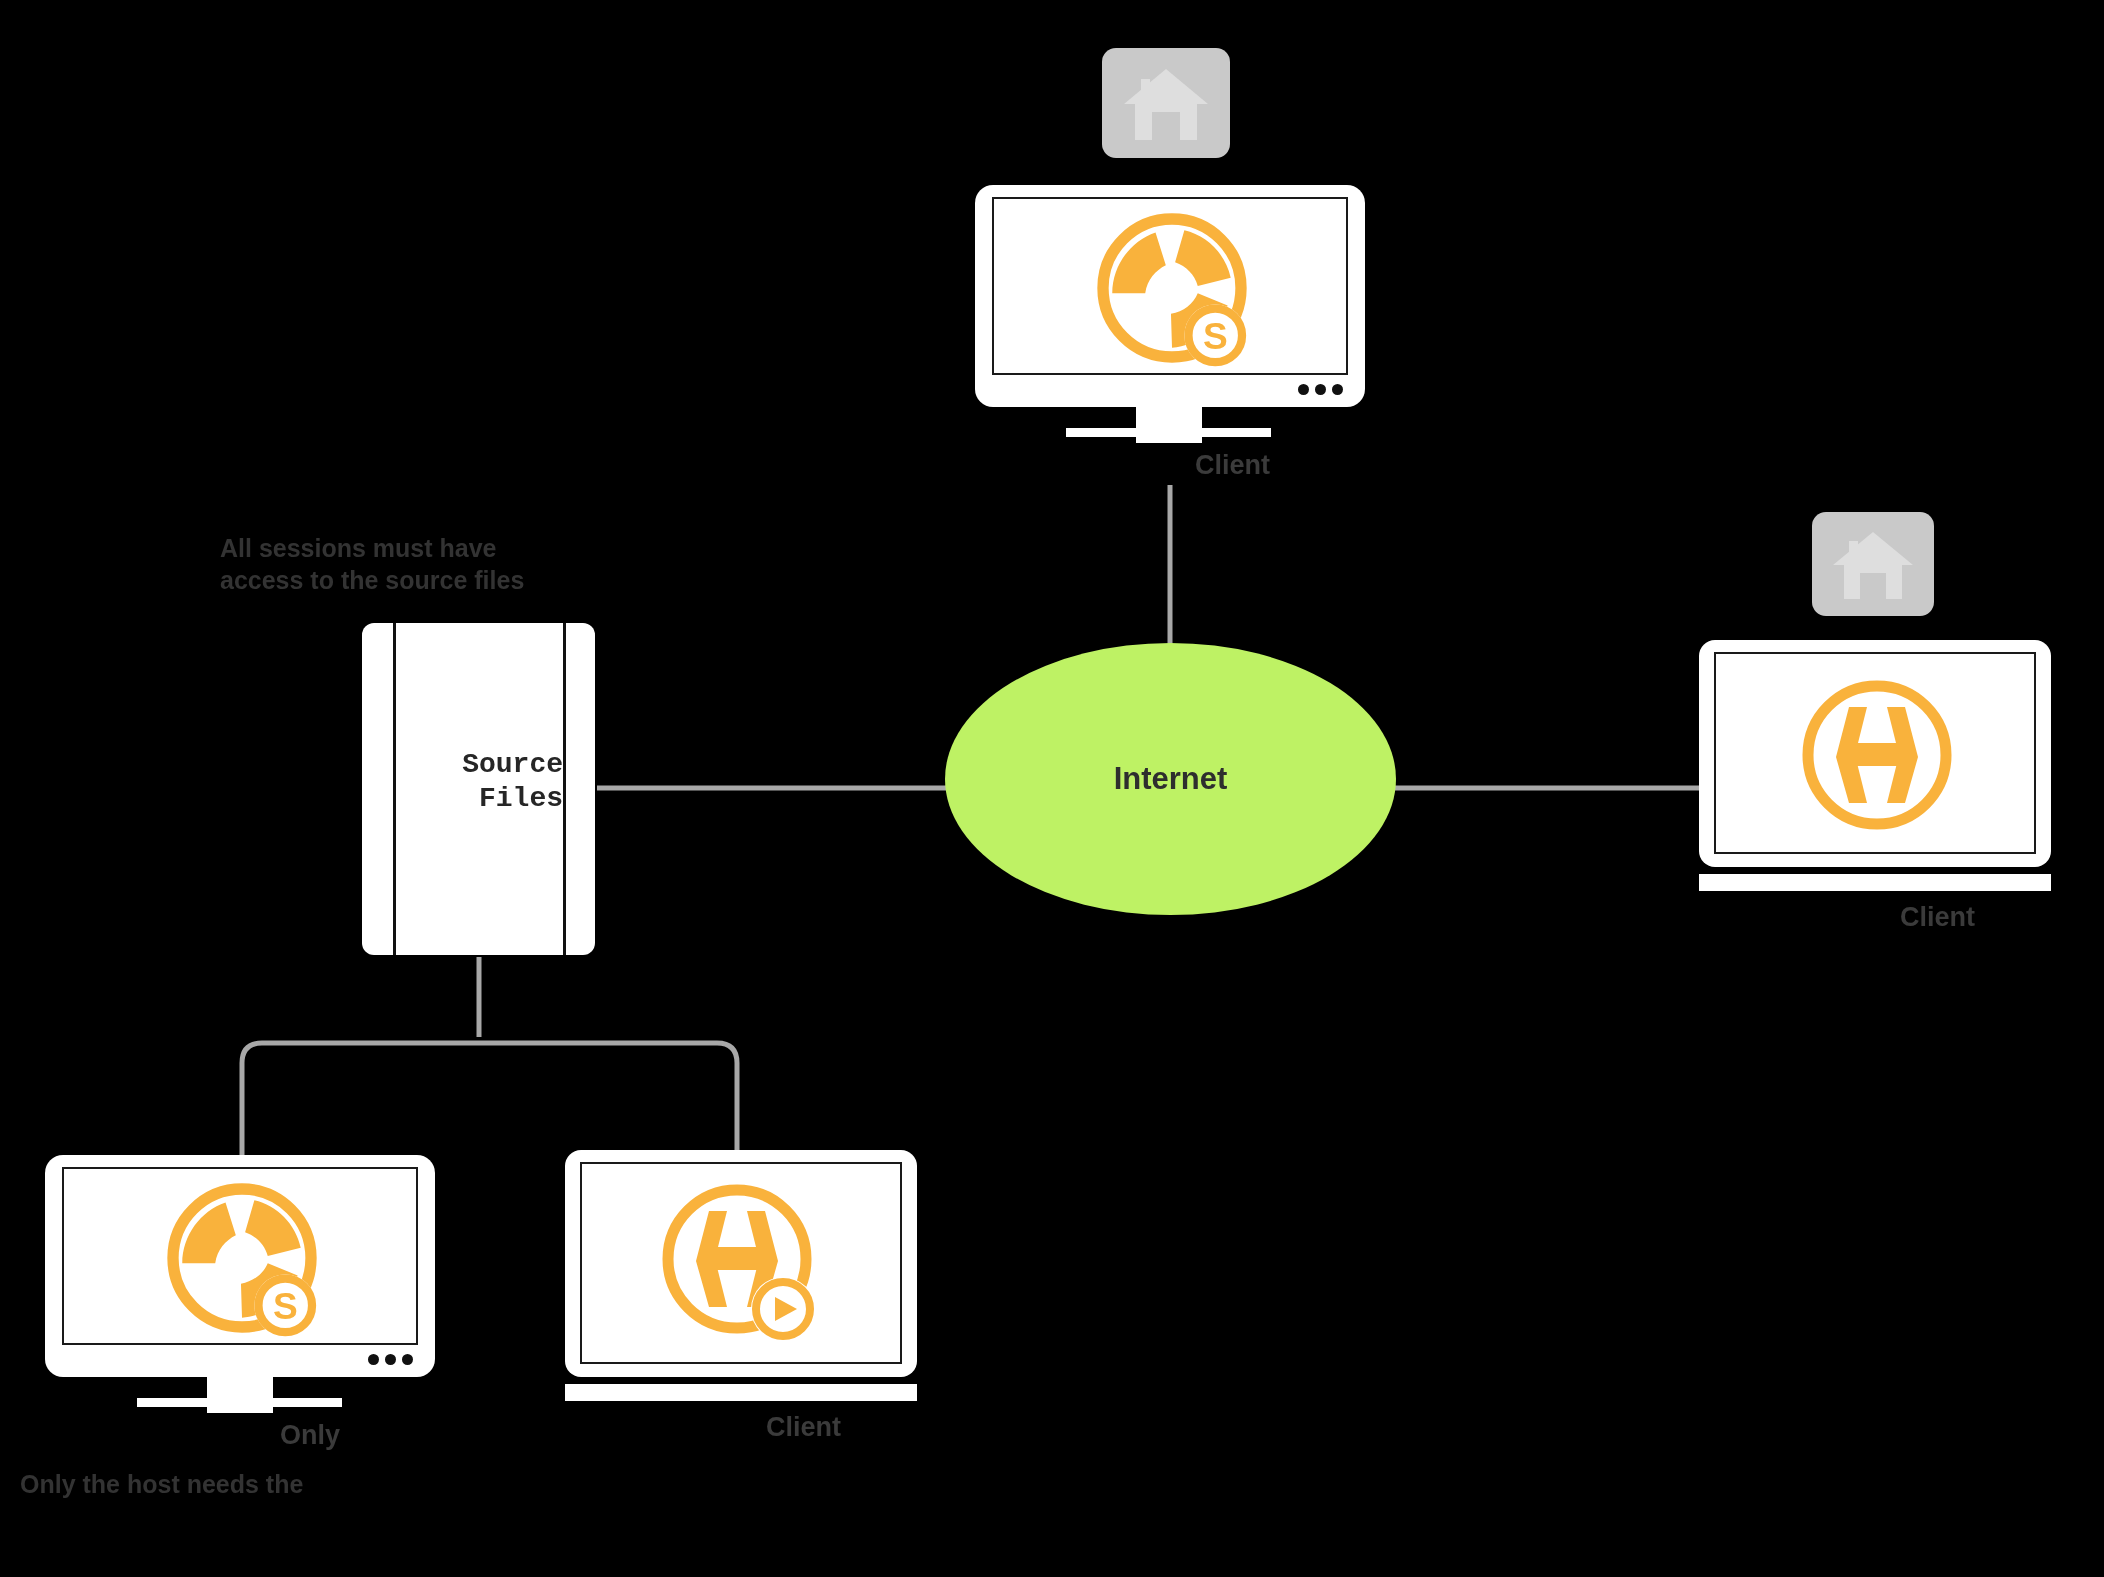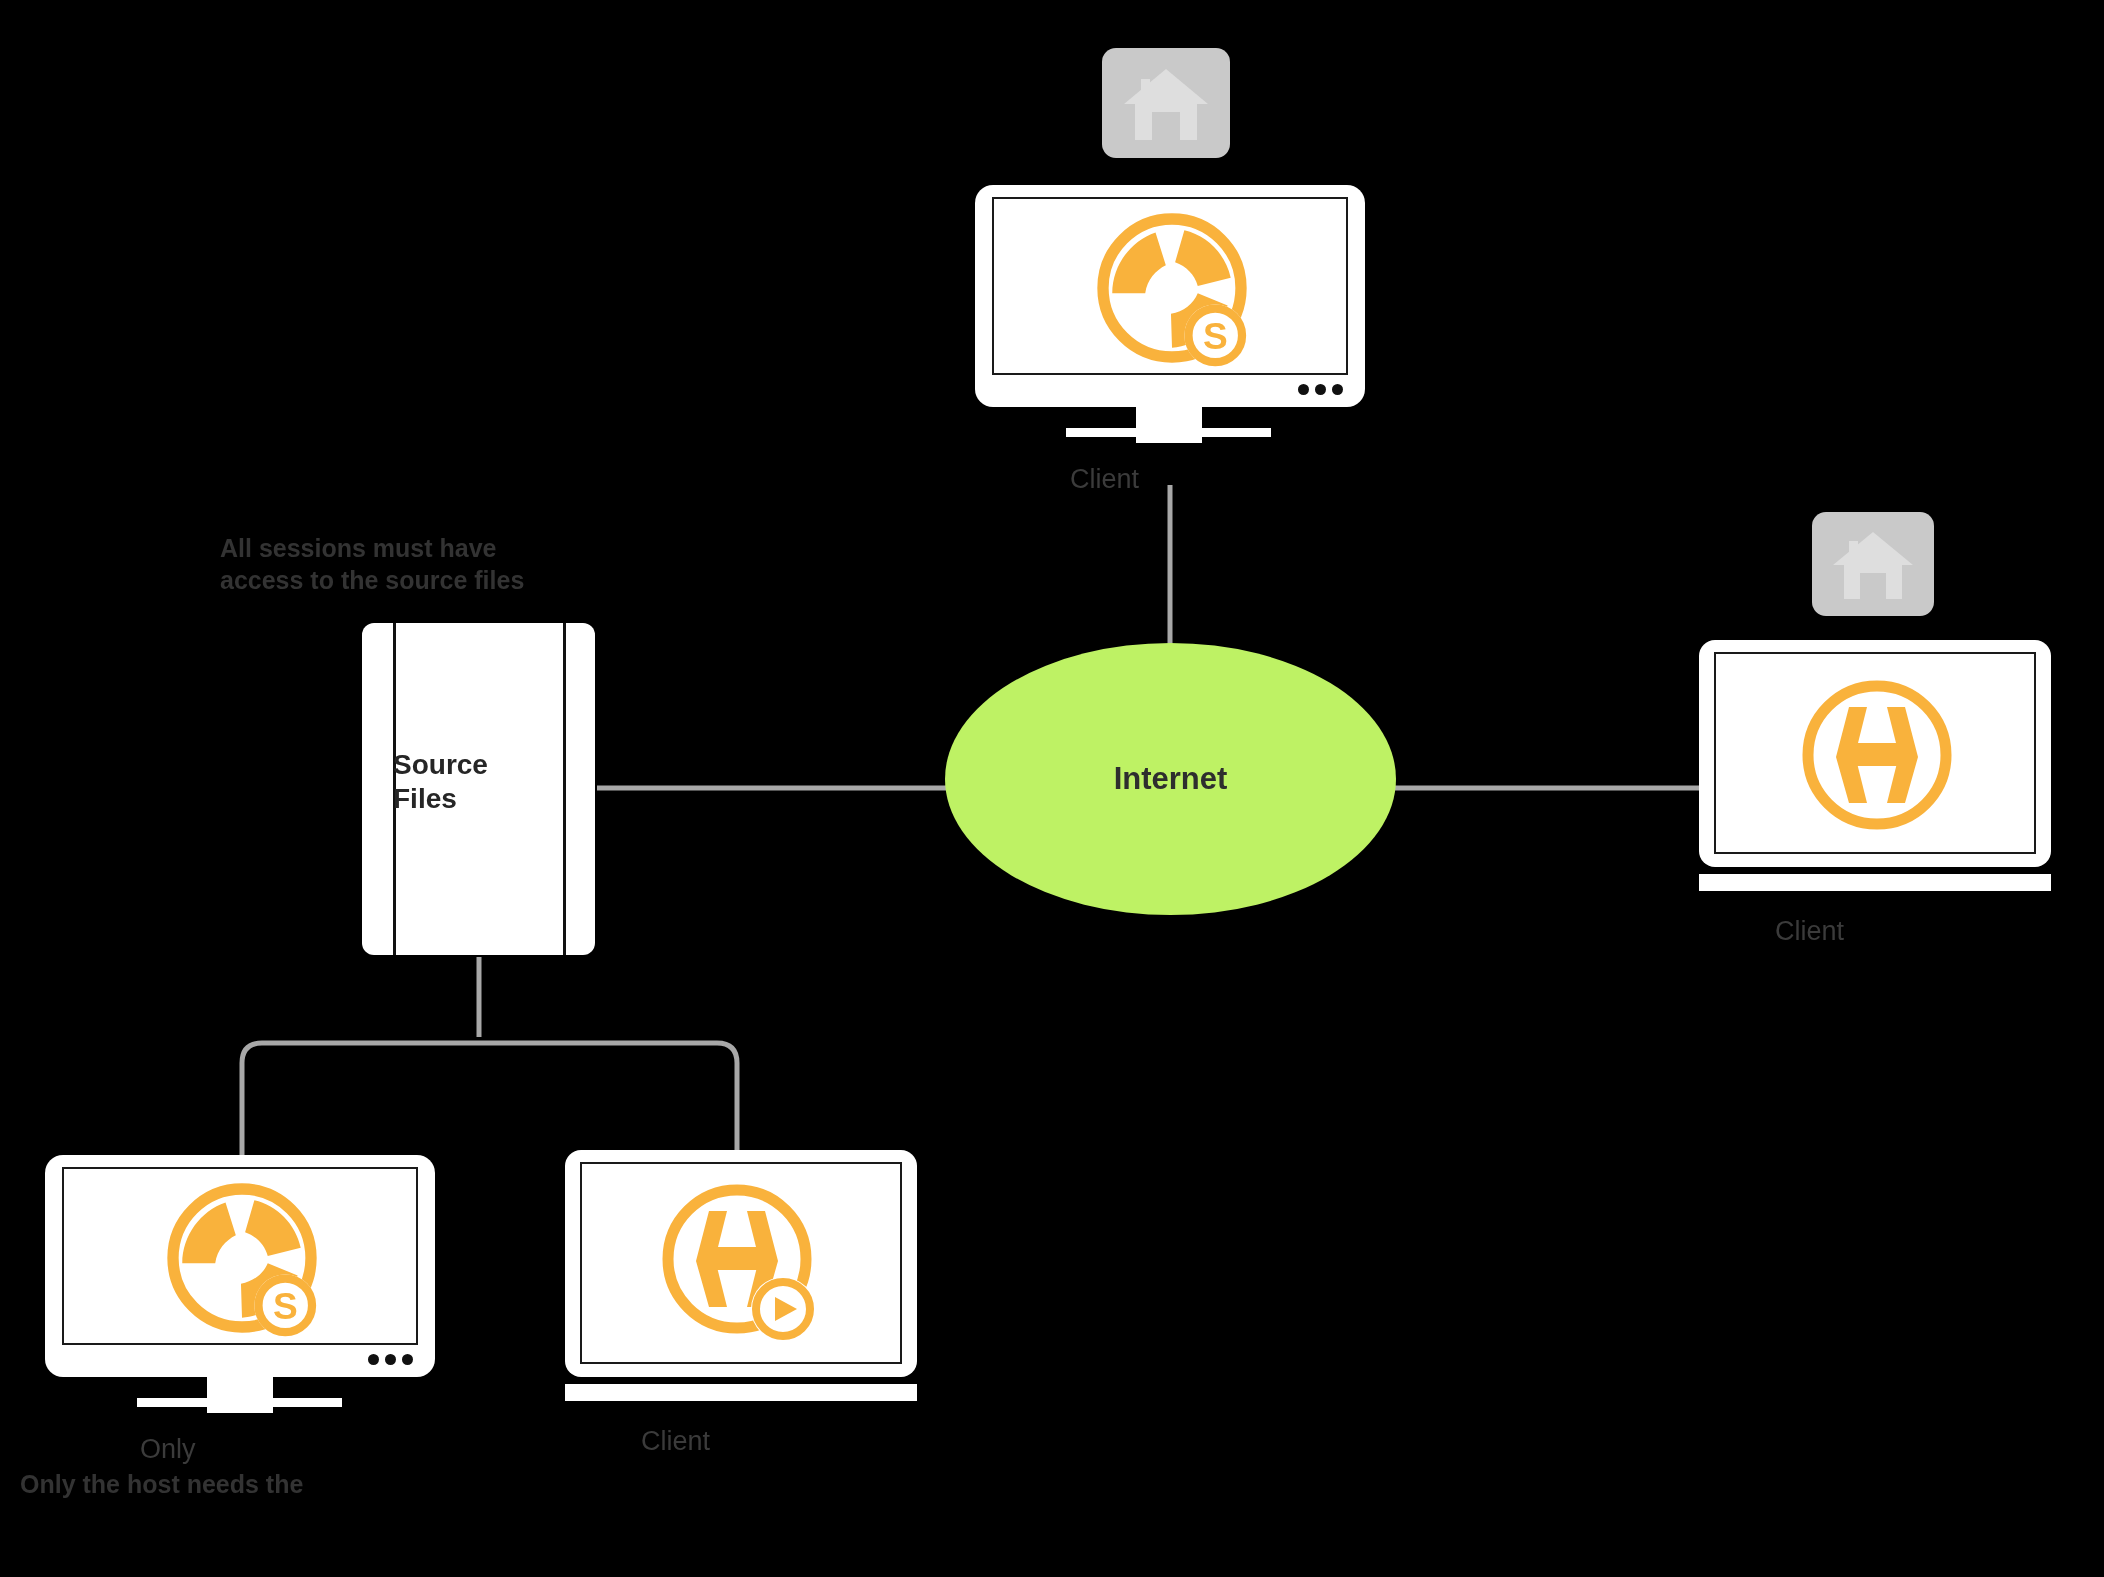--- a/index.html
+++ b/index.html
@@ -77,25 +77,24 @@
   }
   .laptop-base {
     position: absolute;
     background: #ffffff;
   }
 
   
   .caption {
     position: absolute;
     color: #3b3b3b;
-    font-weight: normal;
-    text-align: left;
+    font-weight: bold;
+    text-align: right;
     white-space: nowrap;
     line-height: 1.18;
-    margin-top: 14px;
   }
   .note {
     position: absolute;
     color: #333333;
     font-weight: bold;
     line-height: 1.28;
   }
 
   
   .doc-outer {
@@ -105,22 +104,23 @@
   }
   .doc-rule {
     position: absolute;
     background: #111111;
     width: 3px;
   }
   .doc-label {
     position: absolute;
     color: #262626;
     font-weight: bold;
-    text-align: left;
+    text-align: right;
     line-height: 1.22;
+    font-family: Liberation Mono, monospace;
   }
 
   
   .cloud {
     position: absolute;
     background: #bef264;
     border-radius: 50%;
     display: flex;
     align-items: center;
     justify-content: center;

